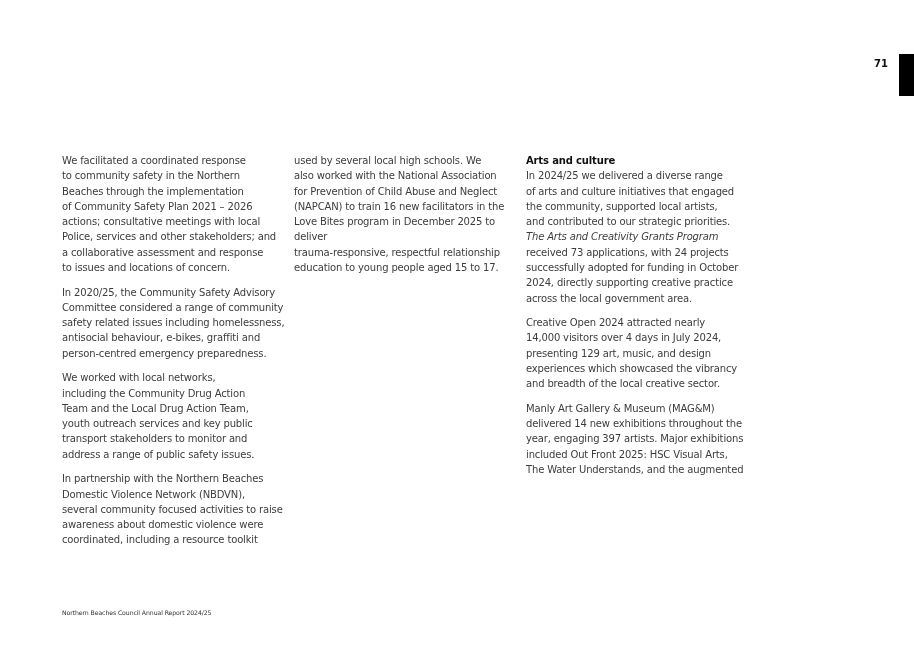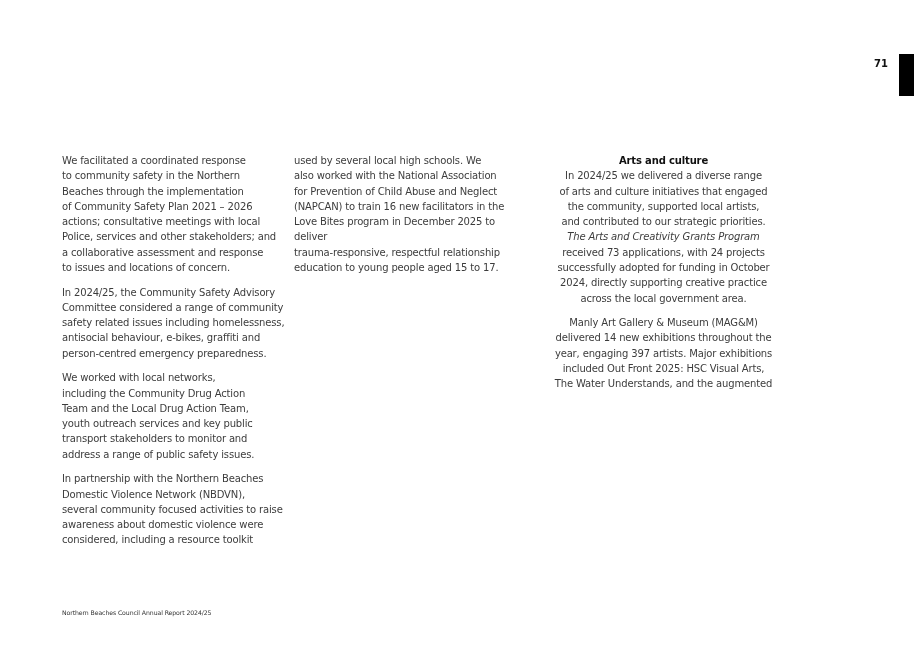--- a/index.html
+++ b/index.html
@@ -15,57 +15,57 @@
       position: absolute; left: 899px; top: 54px; width: 15px; height: 42px; background: #000;
     }
     .col {
       position: absolute; top: 153px; width: 225px;
       font-size: 10px; line-height: 15.3px; letter-spacing: -0.15px;
     }
     .col p { margin: 0 0 9.2px 0; white-space: pre-line; }
     .col h3 { margin: 0; font-size: 10px; font-weight: bold; color: #111; line-height: 15.3px; }
     .col1 { left: 62px; }
     .col2 { left: 294px; }
-    .col3 { left: 551px; text-align: center; }
+    .col3 { left: 526px; }
     em { font-style: italic; }
     .footer {
       position: absolute; left: 62px; top: 609px; font-size: 6.2px; color: #333; letter-spacing: -0.1px;
     }
   </style>
 </head>
 <body>
 
 <div class="page-num">71</div>
 <div class="side-tab"></div>
 
 <div class="col col1">
   <p>We facilitated a coordinated response
 to community safety in the Northern
 Beaches through the implementation
 of Community Safety Plan 2021 – 2026
 actions; consultative meetings with local
 Police, services and other stakeholders; and
 a collaborative assessment and response
 to issues and locations of concern.</p>
-  <p>In 2024/25, the Community Safety Advisory
+  <p>In 2020/25, the Community Safety Advisory
 Committee considered a range of community
 safety related issues including homelessness,
 antisocial behaviour, e-bikes, graffiti and
 person-centred emergency preparedness.</p>
   <p>We worked with local networks,
 including the Community Drug Action
 Team and the Local Drug Action Team,
 youth outreach services and key public
 transport stakeholders to monitor and
 address a range of public safety issues.</p>
   <p>In partnership with the Northern Beaches
 Domestic Violence Network (NBDVN),
 several community focused activities to raise
 awareness about domestic violence were
-considered, including a resource toolkit</p>
+coordinated, including a resource toolkit</p>
 </div>
 
 <div class="col col2">
   <p>used by several local high schools.  We
 also worked with the National Association
 for Prevention of Child Abuse and Neglect
 (NAPCAN) to train 16 new facilitators in the
 Love Bites program in December 2025 to deliver
 trauma-responsive, respectful relationship
 education to young people aged 15 to 17.</p>
@@ -75,20 +75,25 @@
   <h3>Arts and culture</h3>
   <p><span>In 2024/25 we delivered a diverse range
 of arts and culture initiatives that engaged
 the community, supported local artists,
 and contributed to our strategic priorities.
 </span><em>The Arts and Creativity Grants Program</em><span>
 received 73 applications, with 24 projects
 successfully adopted for funding in October
 2024, directly supporting creative practice
 across the local government area.</span></p>
+  <p>Creative Open 2024 attracted nearly
+14,000 visitors over 4 days in July 2024,
+presenting 129 art, music, and design
+experiences which showcased the vibrancy
+and breadth of the local creative sector.</p>
   <p>Manly Art Gallery &amp; Museum (MAG&amp;M)
 delivered 14 new exhibitions throughout the
 year, engaging 397 artists. Major exhibitions
 included Out Front 2025: HSC Visual Arts,
 The Water Understands, and the augmented</p>
 </div>
 
 <div class="footer">Northern Beaches Council Annual Report 2024/25</div>
 
 </body></html>

